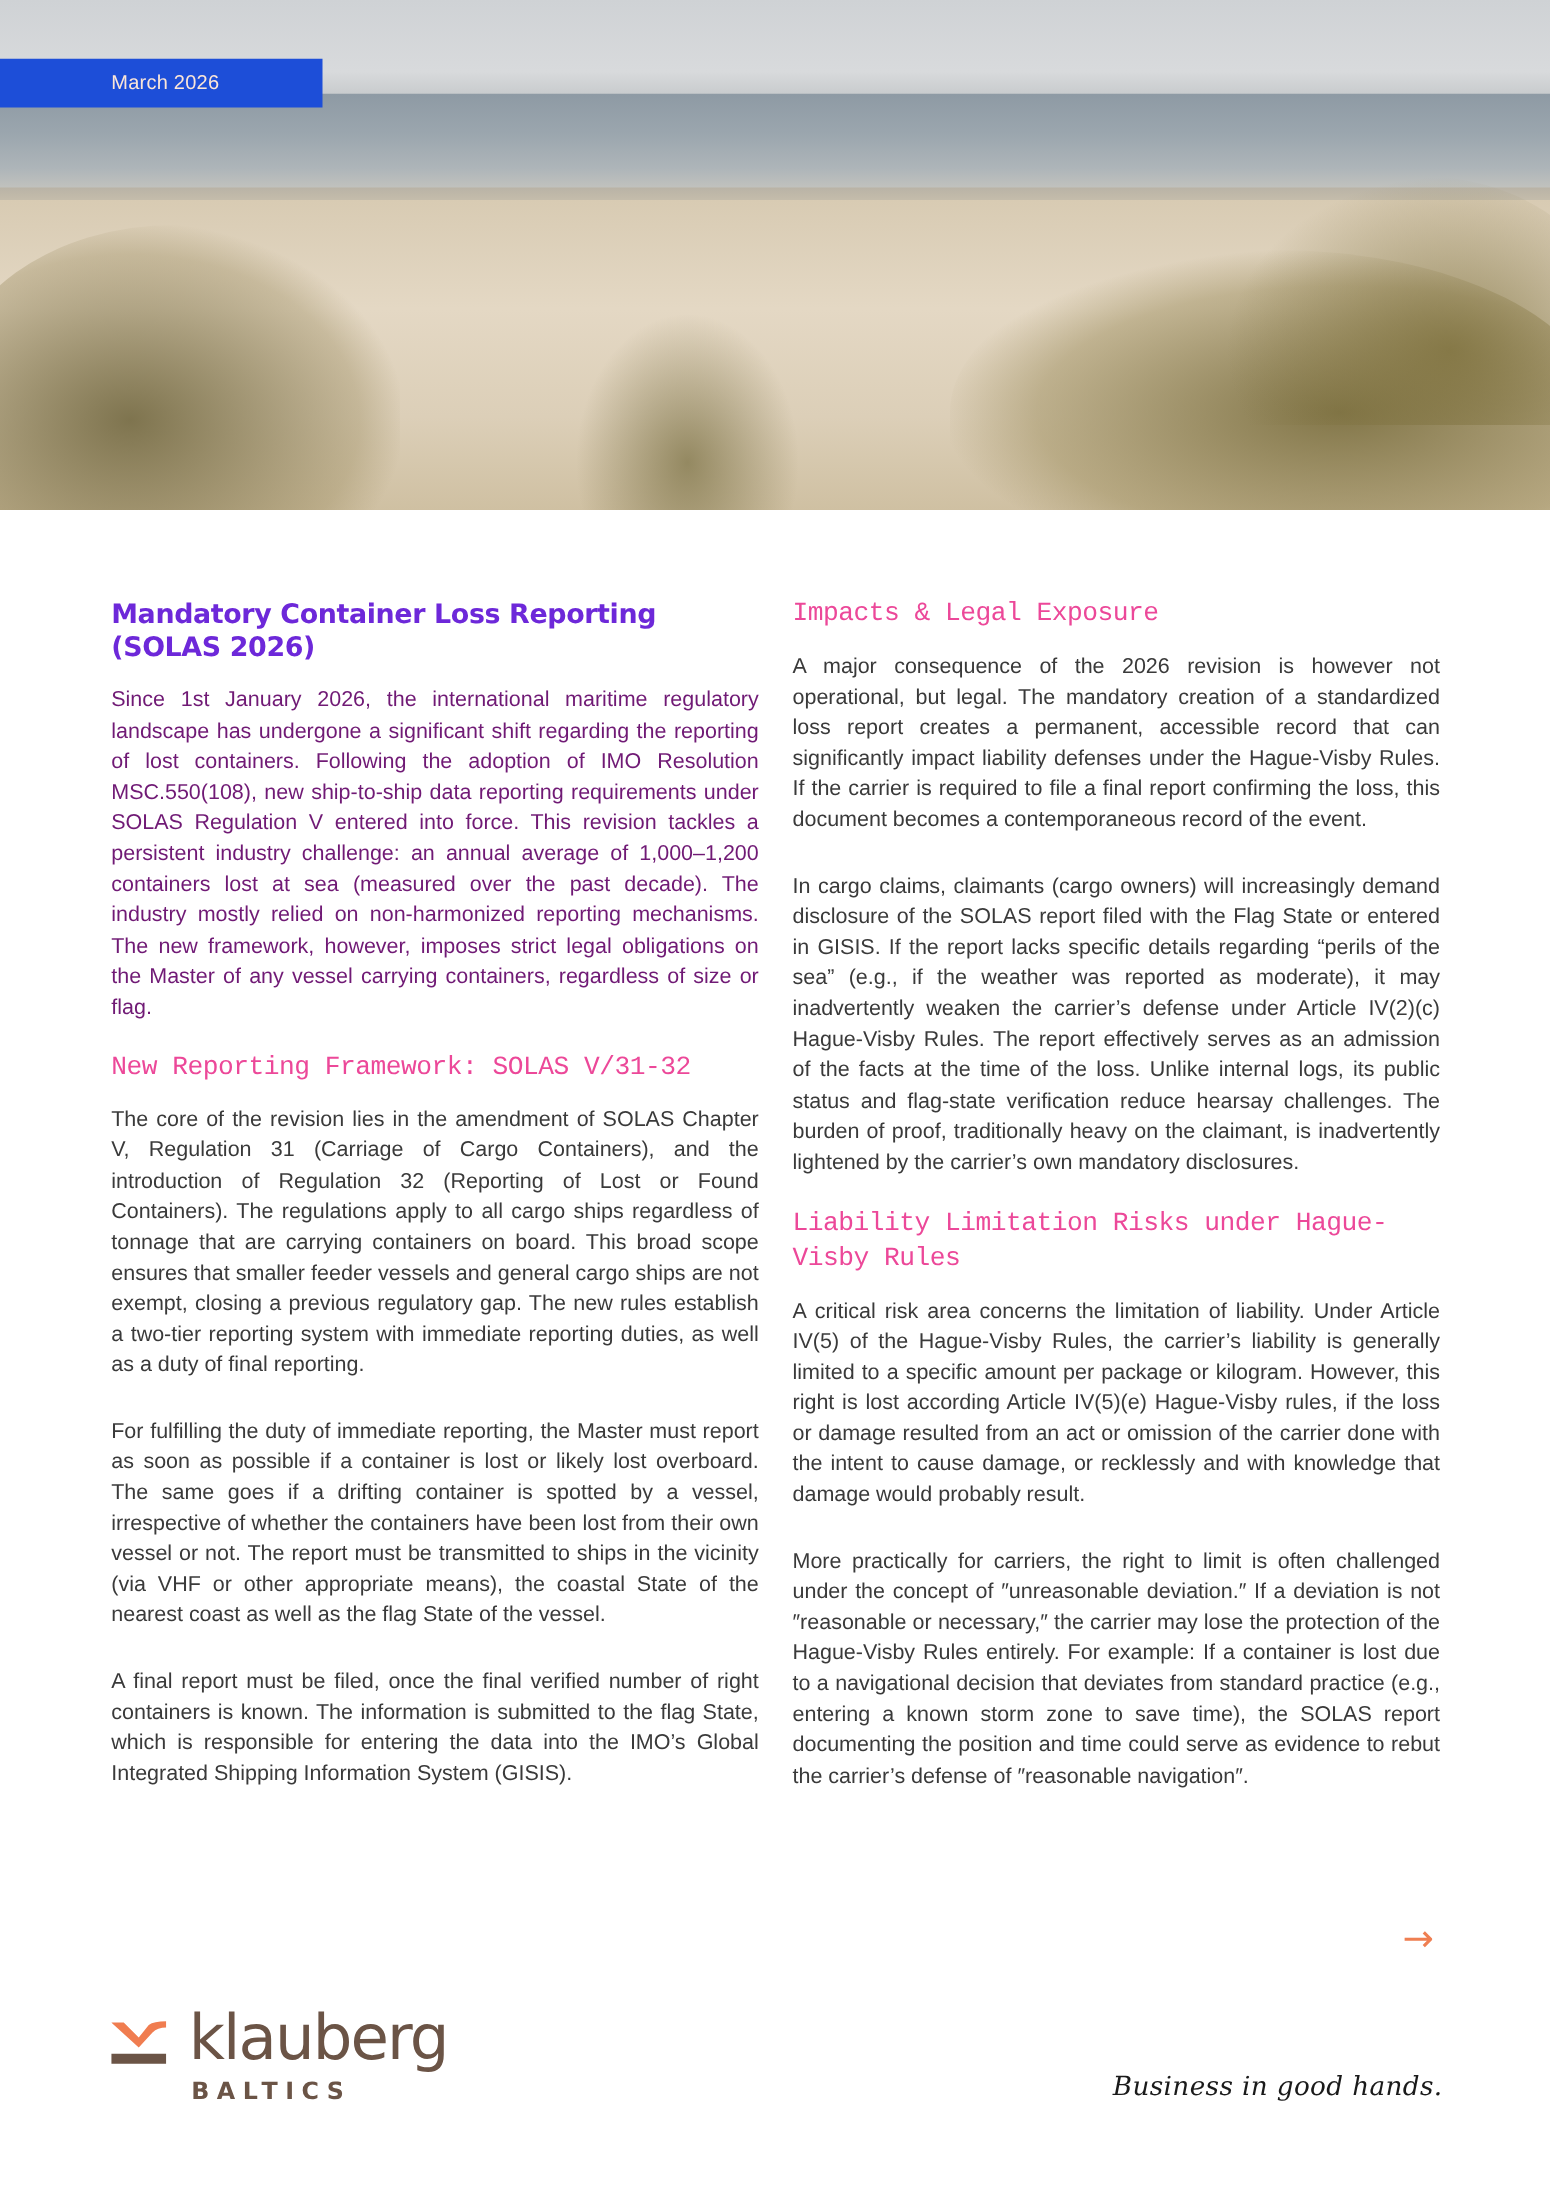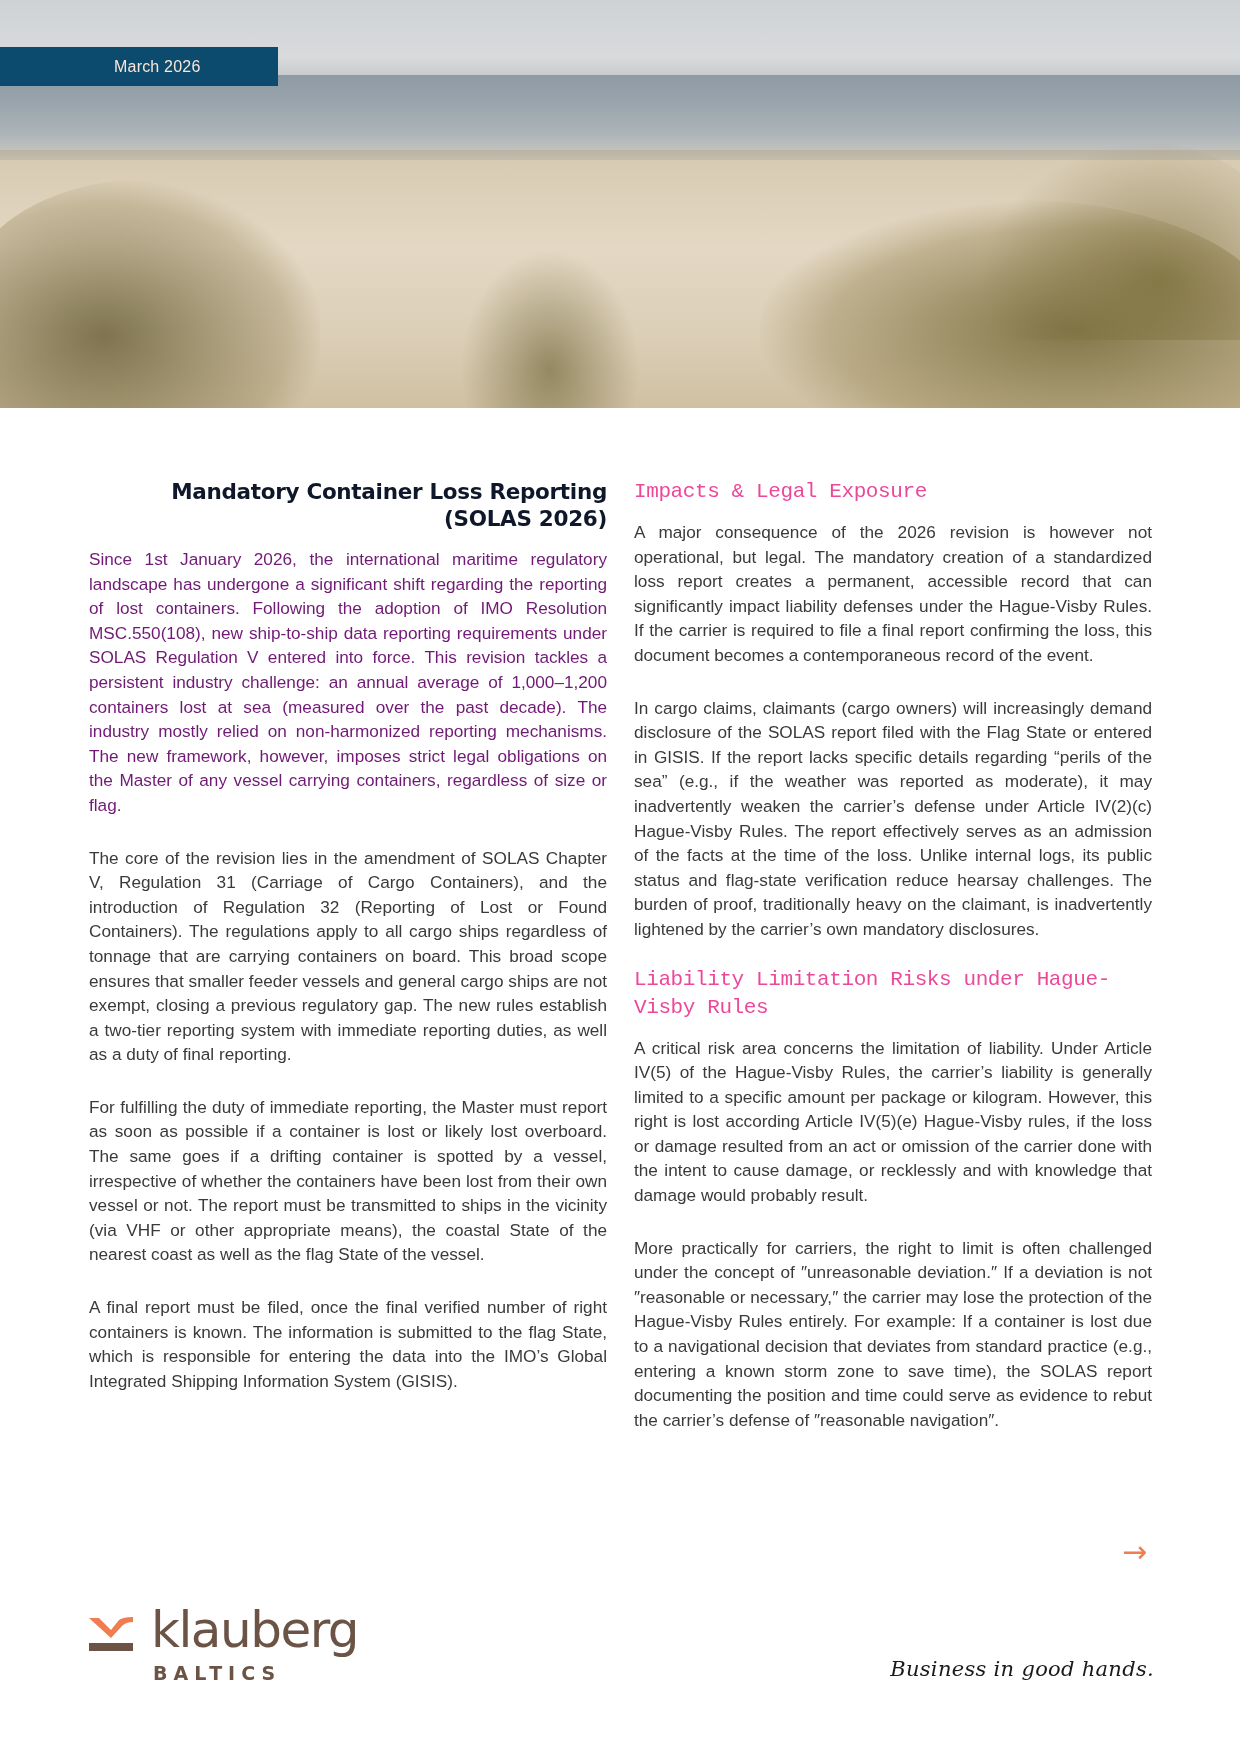--- a/index.html
+++ b/index.html
@@ -14,29 +14,29 @@
   .hero .surf { position: absolute; left: 0; top: 150px; width: 100%; height: 14px;
     background: linear-gradient(to bottom, #b9b3a6, #c9c0ad); }
   .hero .sand { position: absolute; left: 0; top: 160px; width: 100%; height: 248px;
     background: linear-gradient(to bottom, #d8cbb3 0%, #e4d8c4 35%, #dccfb8 70%, #cfc0a2 100%); }
   .hero .grass { position: absolute; border-radius: 50% 50% 0 0; }
   .hero .g1 { left: -40px; top: 180px; width: 360px; height: 260px; background: radial-gradient(ellipse at 40% 60%, rgba(110,100,60,.85), rgba(150,135,90,.35) 60%, transparent 72%); }
   .hero .g2 { left: 460px; top: 250px; width: 180px; height: 200px; background: radial-gradient(ellipse at 50% 60%, rgba(120,110,65,.7), transparent 70%); }
   .hero .g3 { left: 760px; top: 200px; width: 520px; height: 260px; background: radial-gradient(ellipse at 60% 50%, rgba(120,108,60,.9), rgba(150,135,85,.45) 55%, transparent 72%); }
   .hero .g4 { left: 980px; top: 140px; width: 300px; height: 200px; background: radial-gradient(ellipse at 60% 70%, rgba(125,112,60,.8), transparent 70%); }
 
-  .date-tag { position: absolute; left: 0; top: 47px; width: 278px; height: 39px; background: #0c4a6e;
-    display: flex; align-items: center; padding-left: 114px; }
+  .date-tag { position: absolute; left: 0; top: 47px; width: 258px; height: 39px; background: #1d4ed8;
+    display: flex; align-items: center; padding-left: 89px; }
   .date-tag span { color: #fbe6d8; font-size: 16px; letter-spacing: .2px; font-family: "Liberation Sans", sans-serif; }
 
   .col { position: absolute; top: 478px; width: 518px; font-family: "Liberation Sans", sans-serif; }
   .col-left { left: 89px; }
   .col-right { left: 634px; }
 
-  .title { color: #0f172a; font-size: 21.5px; font-weight: 600; line-height: 27px; margin-bottom: 15px; font-family: "DejaVu Sans", sans-serif; letter-spacing: -0.3px; text-align: right; }
+  .title { color: #6d28d9; font-size: 21.5px; font-weight: 600; line-height: 27px; margin-bottom: 15px; font-family: "DejaVu Sans", sans-serif; letter-spacing: -0.3px; }
   .h2 { font-size: 21px; color: #ec4899; line-height: 28px; font-weight: 400; font-family: Liberation Mono, monospace; letter-spacing: -0.4px; }
   .col-left .h2 { margin: 23px 0 14px 0; }
   .col-right .h2.first { margin: 0 0 14px 0; }
   .col-right .h2 { margin: 24px 0 14px 0; }
 
   p { font-size: 17.2px; line-height: 24.6px; text-align: justify; color: #3a3a3a; hyphens: auto; margin-top: 12px; }
   p.lead { color: #701a75; font-weight: 400; }
   p + p { margin-top: 28px; }
 
   .next-arrow { position: absolute; left: 1122px; top: 1535px; width: 30px; height: 34px; color: #ef7f52; font-size: 30px; line-height: 34px; cursor: pointer; font-family: "DejaVu Sans", sans-serif; }
@@ -64,20 +64,21 @@
 <div class="date-tag">
   <span>March 2026</span>
 </div>
 
 <section class="col col-left">
   <h1 class="title">
     <span>Mandatory Container Loss Reporting</span><br>
     <span>(SOLAS 2026)</span>
   </h1>
   <p class="lead">Since 1st January 2026, the international maritime regulatory landscape has undergone a significant shift regarding the reporting of lost containers. Following the adoption of IMO Resolution MSC.550(108), new ship-to-ship data reporting requirements under SOLAS Regulation V entered into force. This revision tackles a persistent industry challenge: an annual average of 1,000–1,200 containers lost at sea (measured over the past decade). The industry mostly relied on non-harmonized reporting mechanisms. The new framework, however, imposes strict legal obligations on the Master of any vessel carrying containers, regardless of size or flag.</p>
+  <h2 class="h2">New Reporting Framework: SOLAS V/31-32</h2>
   <p>The core of the revision lies in the amendment of SOLAS Chapter V, Regulation 31 (Carriage of Cargo Containers), and the introduction of Regulation 32 (Reporting of Lost or Found Containers). The regulations apply to all cargo ships regardless of tonnage that are carrying containers on board. This broad scope ensures that smaller feeder vessels and general cargo ships are not exempt, closing a previous regulatory gap. The new rules establish a two-tier reporting system with immediate reporting duties, as well as a duty of final reporting.</p>
   <p>For fulfilling the duty of immediate reporting, the Master must report as soon as possible if a container is lost or likely lost overboard. The same goes if a drifting container is spotted by a vessel, irrespective of whether the containers have been lost from their own vessel or not. The report must be transmitted to ships in the vicinity (via VHF or other appropriate means), the coastal State of the nearest coast as well as the flag State of the vessel.</p>
   <p>A final report must be filed, once the final verified number of right containers is known. The information is submitted to the flag State, which is responsible for entering the data into the IMO’s Global Integrated Shipping Information System (GISIS).</p>
 </section>
 
 <section class="col col-right">
   <h2 class="h2 first">Impacts &amp; Legal Exposure</h2>
   <p>A major consequence of the 2026 revision is however not operational, but legal. The mandatory creation of a standardized loss report creates a permanent, accessible record that can significantly impact liability defenses under the Hague-Visby Rules. If the carrier is required to file a final report confirming the loss, this document becomes a contemporaneous record of the event.</p>
   <p>In cargo claims, claimants (cargo owners) will increasingly demand disclosure of the SOLAS report filed with the Flag State or entered in GISIS. If the report lacks specific details regarding “perils of the sea” (e.g., if the weather was reported as moderate), it may inadvertently weaken the carrier’s defense under Article IV(2)(c) Hague-Visby Rules. The report effectively serves as an admission of the facts at the time of the loss. Unlike internal logs, its public status and flag-state verification reduce hearsay challenges. The burden of proof, traditionally heavy on the claimant, is inadvertently lightened by the carrier’s own mandatory disclosures.</p>
   <h2 class="h2">Liability Limitation Risks under Hague-Visby Rules</h2>

